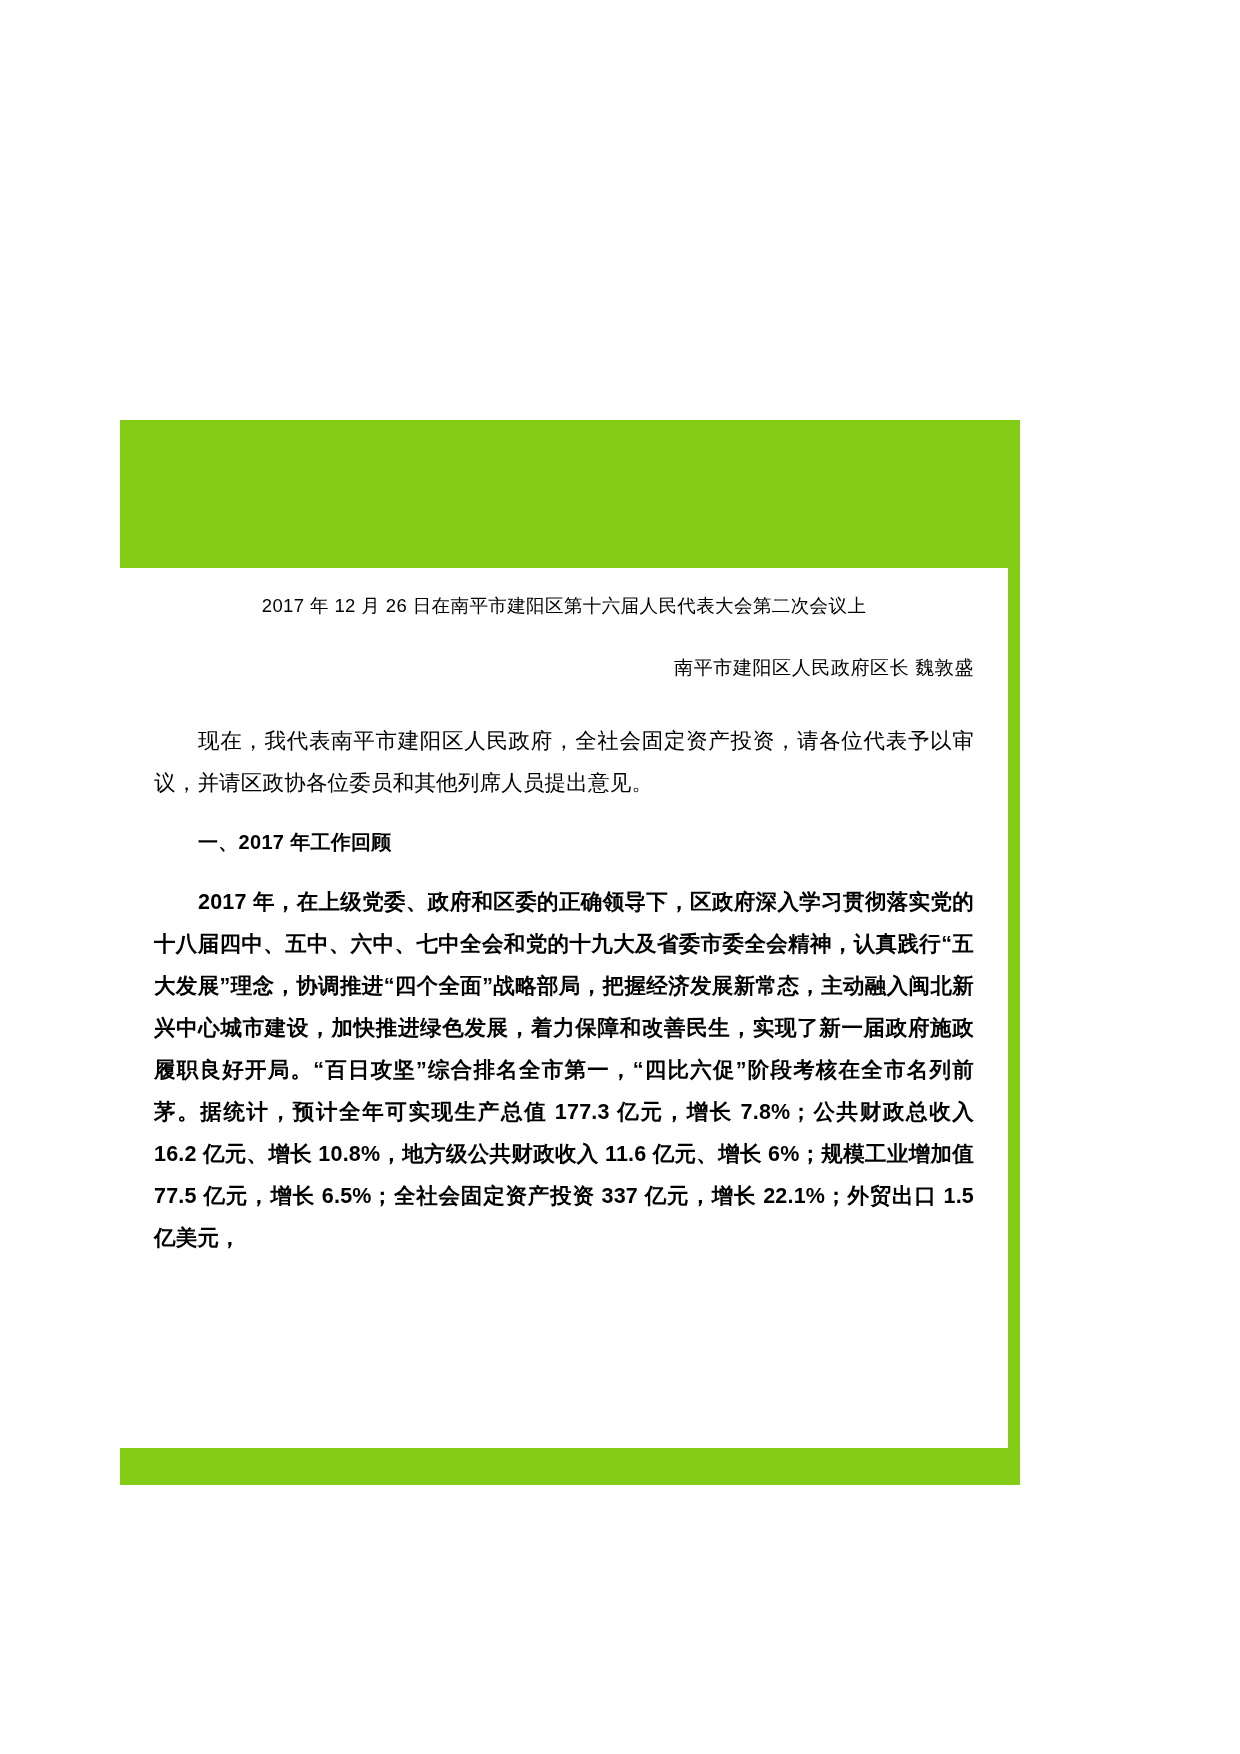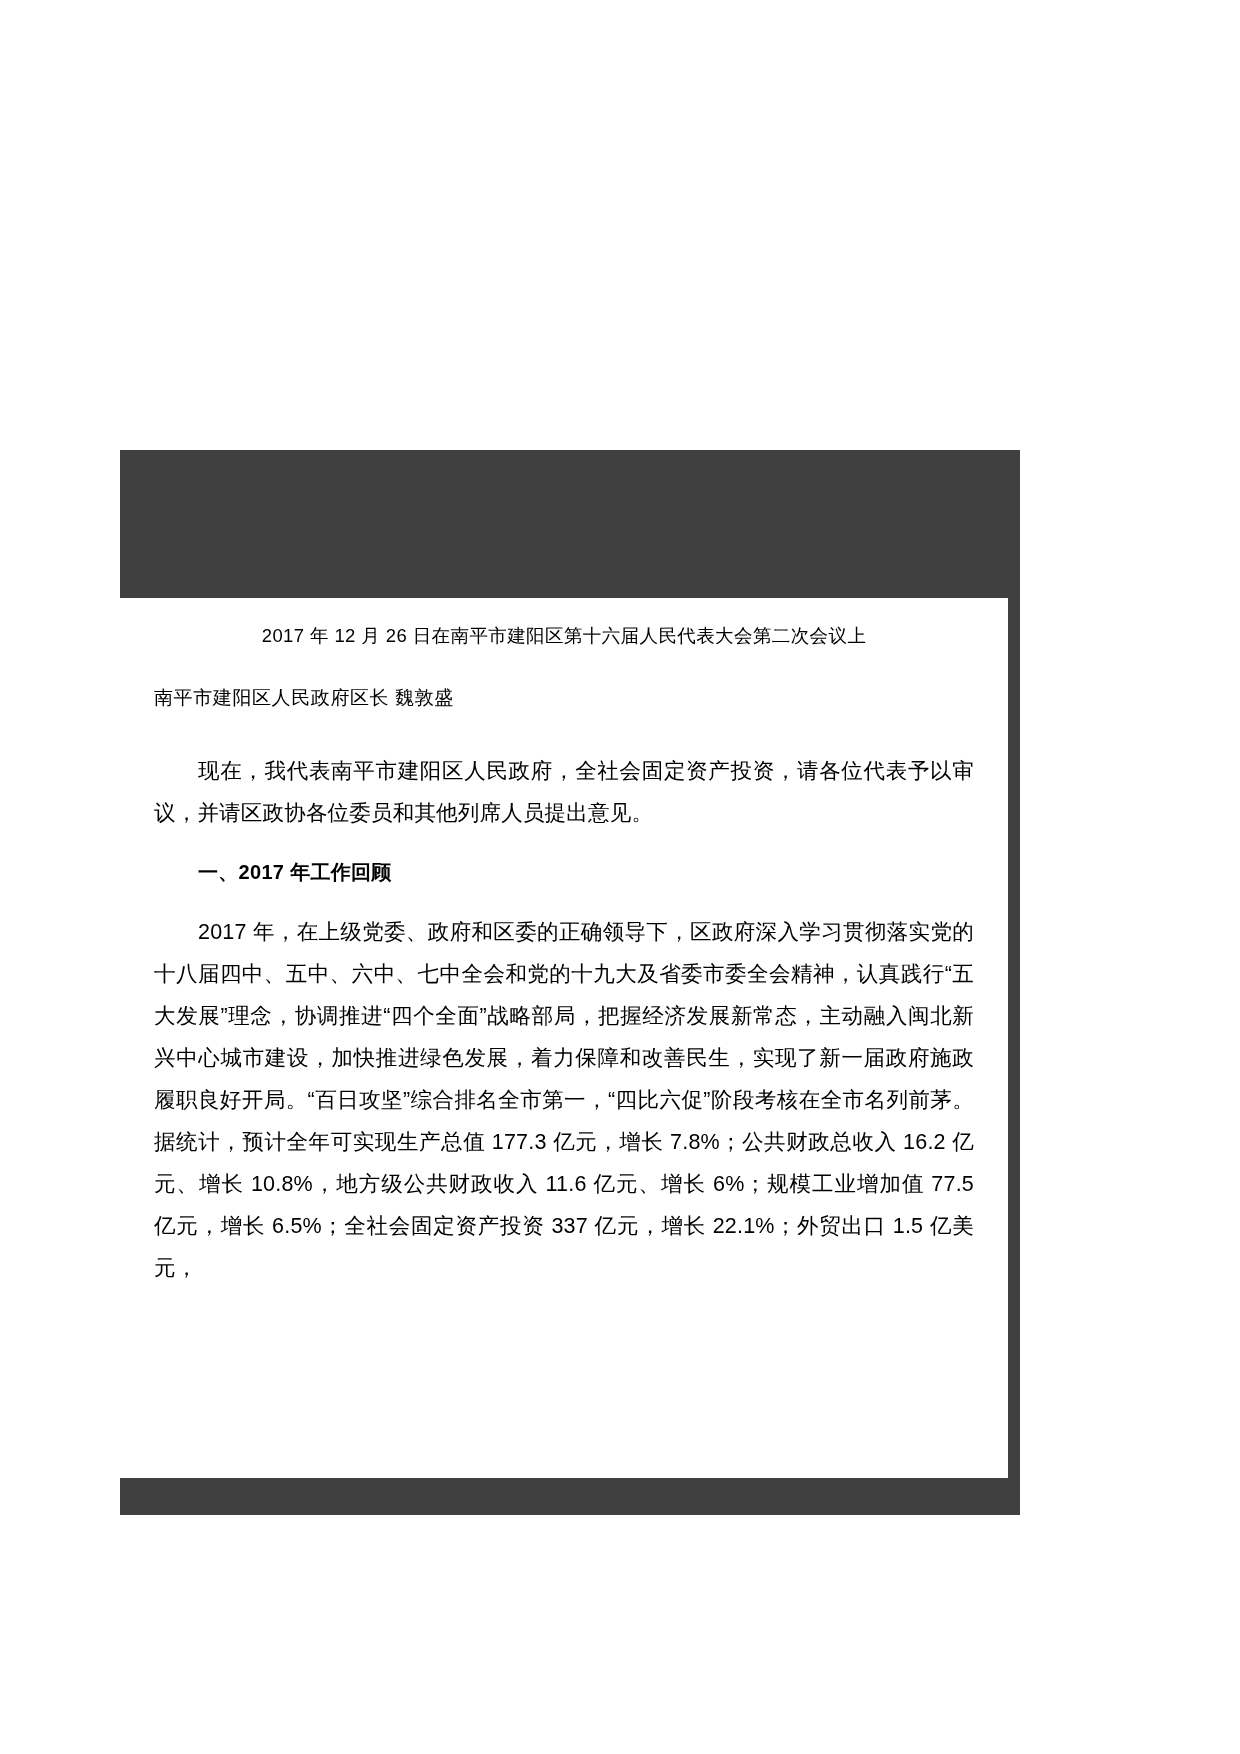--- a/index.html
+++ b/index.html
@@ -16,23 +16,22 @@
     overflow: hidden;
   }
 
   
   #scan-block {
     position: absolute;
     left: 120px;
     top: 420px;
     width: 900px;
     height: 1065px;
-    background: #404040;
+    background: #84cc16;
     box-sizing: border-box;
-    margin-top: 30px;
   }
 
   
   #page-sheet {
     position: absolute;
     left: 0px;
     top: 148px;
     width: 888px;
     height: 880px;
     background: #ffffff;
@@ -43,21 +42,21 @@
 
   .doc-meta {
     text-align: center;
     font-size: 18.5px;
     line-height: 1.7;
     letter-spacing: 0.4px;
     margin: 0 0 34px 0;
     font-family: "Liberation Sans", sans-serif;
   }
   .doc-author {
-    text-align: left;
+    text-align: right;
     font-size: 19px;
     letter-spacing: 0.6px;
     margin: 0 0 40px 0;
     font-family: "Liberation Sans", sans-serif;
   }
   .salutation {
     font-size: 21px;
     margin: 0 0 30px 0;
     text-indent: 44px;
     letter-spacing: 0.5px;
@@ -72,20 +71,21 @@
   }
   .heading {
     font-size: 20px;
     font-weight: bold;
     margin: 0 0 26px 0;
     text-indent: 44px;
     letter-spacing: 0.3px;
   }
   .para-clipped {
     margin-bottom: 0;
+    font-weight: bold;
   }
 </style>
 </head>
 <body>
 
 <div id="scan-block">
 
   <div id="page-sheet">
 
     <p class="doc-meta">2017 年 12 月 26 日在南平市建阳区第十六届人民代表大会第二次会议上</p>

